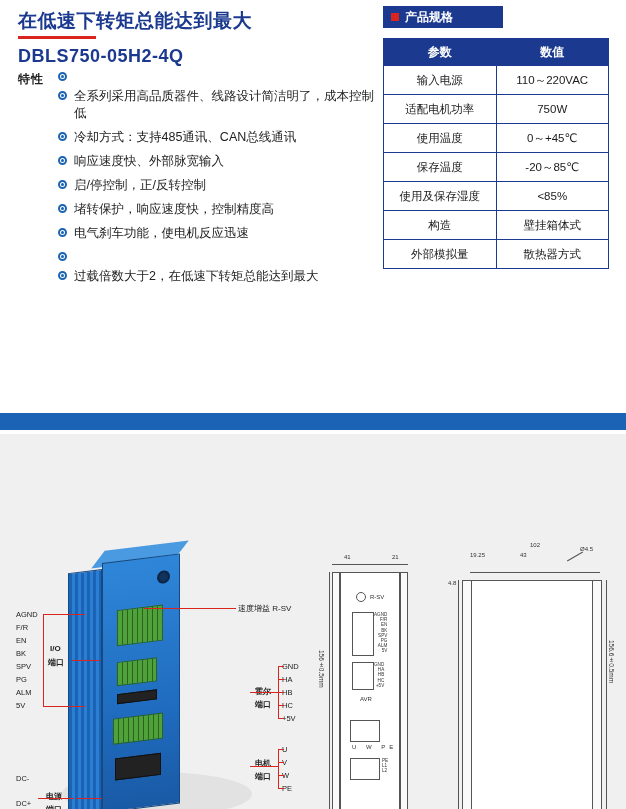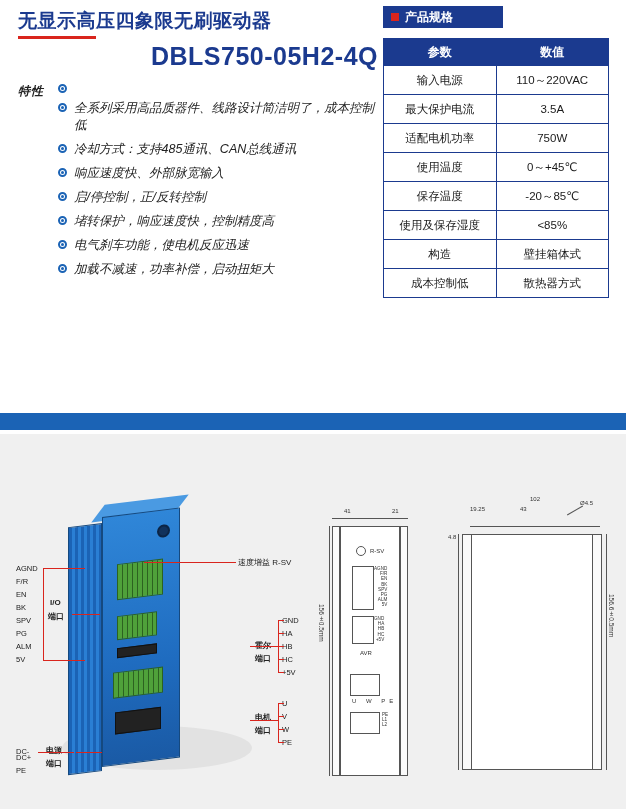--- a/index.html
+++ b/index.html
@@ -16,26 +16,25 @@
   
   .left-col{position:absolute;left:18px;top:8px;width:360px;}
   .prod-title{
     font-size:19px;font-weight:bold;color:#1b3a8f;letter-spacing:.5px;
     line-height:26px;
   }
   .title-underline{
     width:78px;height:3px;background:#d9251d;margin:2px 0 4px 0;
   }
   .prod-model{
-    font-size:25px;font-weight:bold;color:#1b3a8f;line-height:26px;
+    font-size:18px;font-weight:bold;color:#1b3a8f;line-height:26px;
     letter-spacing:.5px;
-    text-align:right;
-  }
-
-  .feat-wrap{display:flex;margin-top:12px;font-style:italic;}
+  }
+
+  .feat-wrap{display:flex;margin-top:0;}
   .feat-label{
     font-size:12px;font-weight:bold;color:#222;width:40px;flex:0 0 40px;
     padding-top:2px;letter-spacing:1px;
   }
   .feat-list{flex:1;}
   .feat-item{
     display:flex;align-items:flex-start;margin-bottom:7px;
   }
   .dot{
     flex:0 0 9px;width:9px;height:9px;border-radius:50%;
@@ -76,21 +75,21 @@
 
   
   .band{position:absolute;left:0;top:413px;width:626px;height:17px;background:#1b63b5;}
   .band-white{position:absolute;left:0;top:430px;width:626px;height:4px;background:#fff;}
 
   
   .bottom{
     position:absolute;left:0;top:434px;width:626px;height:375px;
     background:#f0f0f0;
   }
-  .bottom-inner{position:absolute;inset:0;}
+  .bottom-inner{position:absolute;inset:0;margin-top:46px;}
 
   
   .photo-area{position:absolute;left:10px;top:46px;width:300px;height:300px;}
   .shadow-ellipse{
     position:absolute;left:52px;top:246px;width:190px;height:44px;
     background:#e2e2e2;border-radius:50%;
   }
   
   .drive{
     position:absolute;left:58px;top:40px;width:118px;height:248px;
@@ -148,21 +147,21 @@
     position:absolute;font-size:4.6px;line-height:5.2px;color:#333;
     letter-spacing:0;white-space:nowrap;text-align:right;
   }
 </style>
 </head>
 <body>
 
 <div class="page">
 
   <div class="left-col">
-    <div class="prod-title">无显示高压四象限无刷驱动器</div>
+    <div class="prod-title">在低速下转矩总能达到最大</div>
     <div class="title-underline"></div>
     <div class="prod-model">DBLS750-05H2-4Q</div>
 
     <div class="feat-wrap">
       <div class="feat-label">特性</div>
       <div class="feat-list">
         <div class="feat-item">
           <span class="dot"></span>
         </div>
         <div class="feat-item">
@@ -184,64 +183,63 @@
         <div class="feat-item">
           <span class="dot"></span>
           <span class="feat-text">堵转保护，响应速度快，控制精度高</span>
         </div>
         <div class="feat-item">
           <span class="dot"></span>
           <span class="feat-text">电气刹车功能，使电机反应迅速</span>
         </div>
         <div class="feat-item">
           <span class="dot"></span>
-          <span class="feat-text">加载不减速，功率补偿，启动扭矩大</span>
+        </div>
+        <div class="feat-item">
+          <span class="dot"></span>
+          <span class="feat-text">过载倍数大于2，在低速下转矩总能达到最大</span>
         </div>
       </div>
     </div>
   </div>
 
   <div class="right-col">
     <div class="spec-header">产品规格</div>
     <table class="spec-table">
       <tbody>
           <tr>
         <th class="p">参数</th>
         <th>数值</th>
       </tr>
       <tr>
         <td class="p">输入电源</td>
         <td>110～220VAC</td>
       </tr>
       <tr>
-        <td class="p">最大保护电流</td>
-        <td>3.5A</td>
-      </tr>
-      <tr>
         <td class="p">适配电机功率</td>
         <td>750W</td>
       </tr>
       <tr>
         <td class="p">使用温度</td>
         <td>0～+45℃</td>
       </tr>
       <tr>
         <td class="p">保存温度</td>
         <td>-20～85℃</td>
       </tr>
       <tr>
         <td class="p">使用及保存湿度</td>
         <td>&lt;85%</td>
       </tr>
       <tr>
         <td class="p">构造</td>
         <td>壁挂箱体式</td>
       </tr>
       <tr>
-        <td class="p">成本控制低</td>
+        <td class="p">外部模拟量</td>
         <td>散热器方式</td>
       </tr>
     </tbody>
       </table>
   </div>
 
   <div class="band"></div>
   <div class="band-white"></div>
 
   <div class="bottom">
@@ -279,21 +277,21 @@
         <div class="lbl" style="left:6px;top:175px;">5V</div>
 
         <div class="lbl lbl-b" style="left:40px;top:118px;font-size:8px;">I/O</div>
         <div class="lbl lbl-b" style="left:38px;top:131px;font-size:8px;">端口</div>
 
         <div class="ln ln-v" style="left:33px;top:88px;height:92px;"></div>
         <div class="ln ln-h" style="left:33px;top:88px;width:42px;"></div>
         <div class="ln ln-h" style="left:33px;top:180px;width:42px;"></div>
         <div class="ln ln-h" style="left:62px;top:134px;width:28px;"></div>
 
-        <div class="lbl" style="left:6px;top:267px;">DC-</div>
+        <div class="lbl" style="left:6px;top:248px;">DC-</div>
         <div class="lbl" style="left:6px;top:273px;">DC+</div>
         <div class="lbl" style="left:6px;top:286px;">PE</div>
         <div class="lbl lbl-b" style="left:36px;top:265px;font-size:8px;">电源</div>
         <div class="lbl lbl-b" style="left:36px;top:278px;font-size:8px;">端口</div>
         <div class="ln ln-h" style="left:28px;top:272px;width:36px;"></div>
         <div class="ln ln-h" style="left:66px;top:272px;width:26px;"></div>
 
         <div class="lbl" style="left:228px;top:77px;font-size:8px;">速度增益 R-SV</div>
         <div class="ln ln-h" style="left:134px;top:82px;width:92px;"></div>
 

